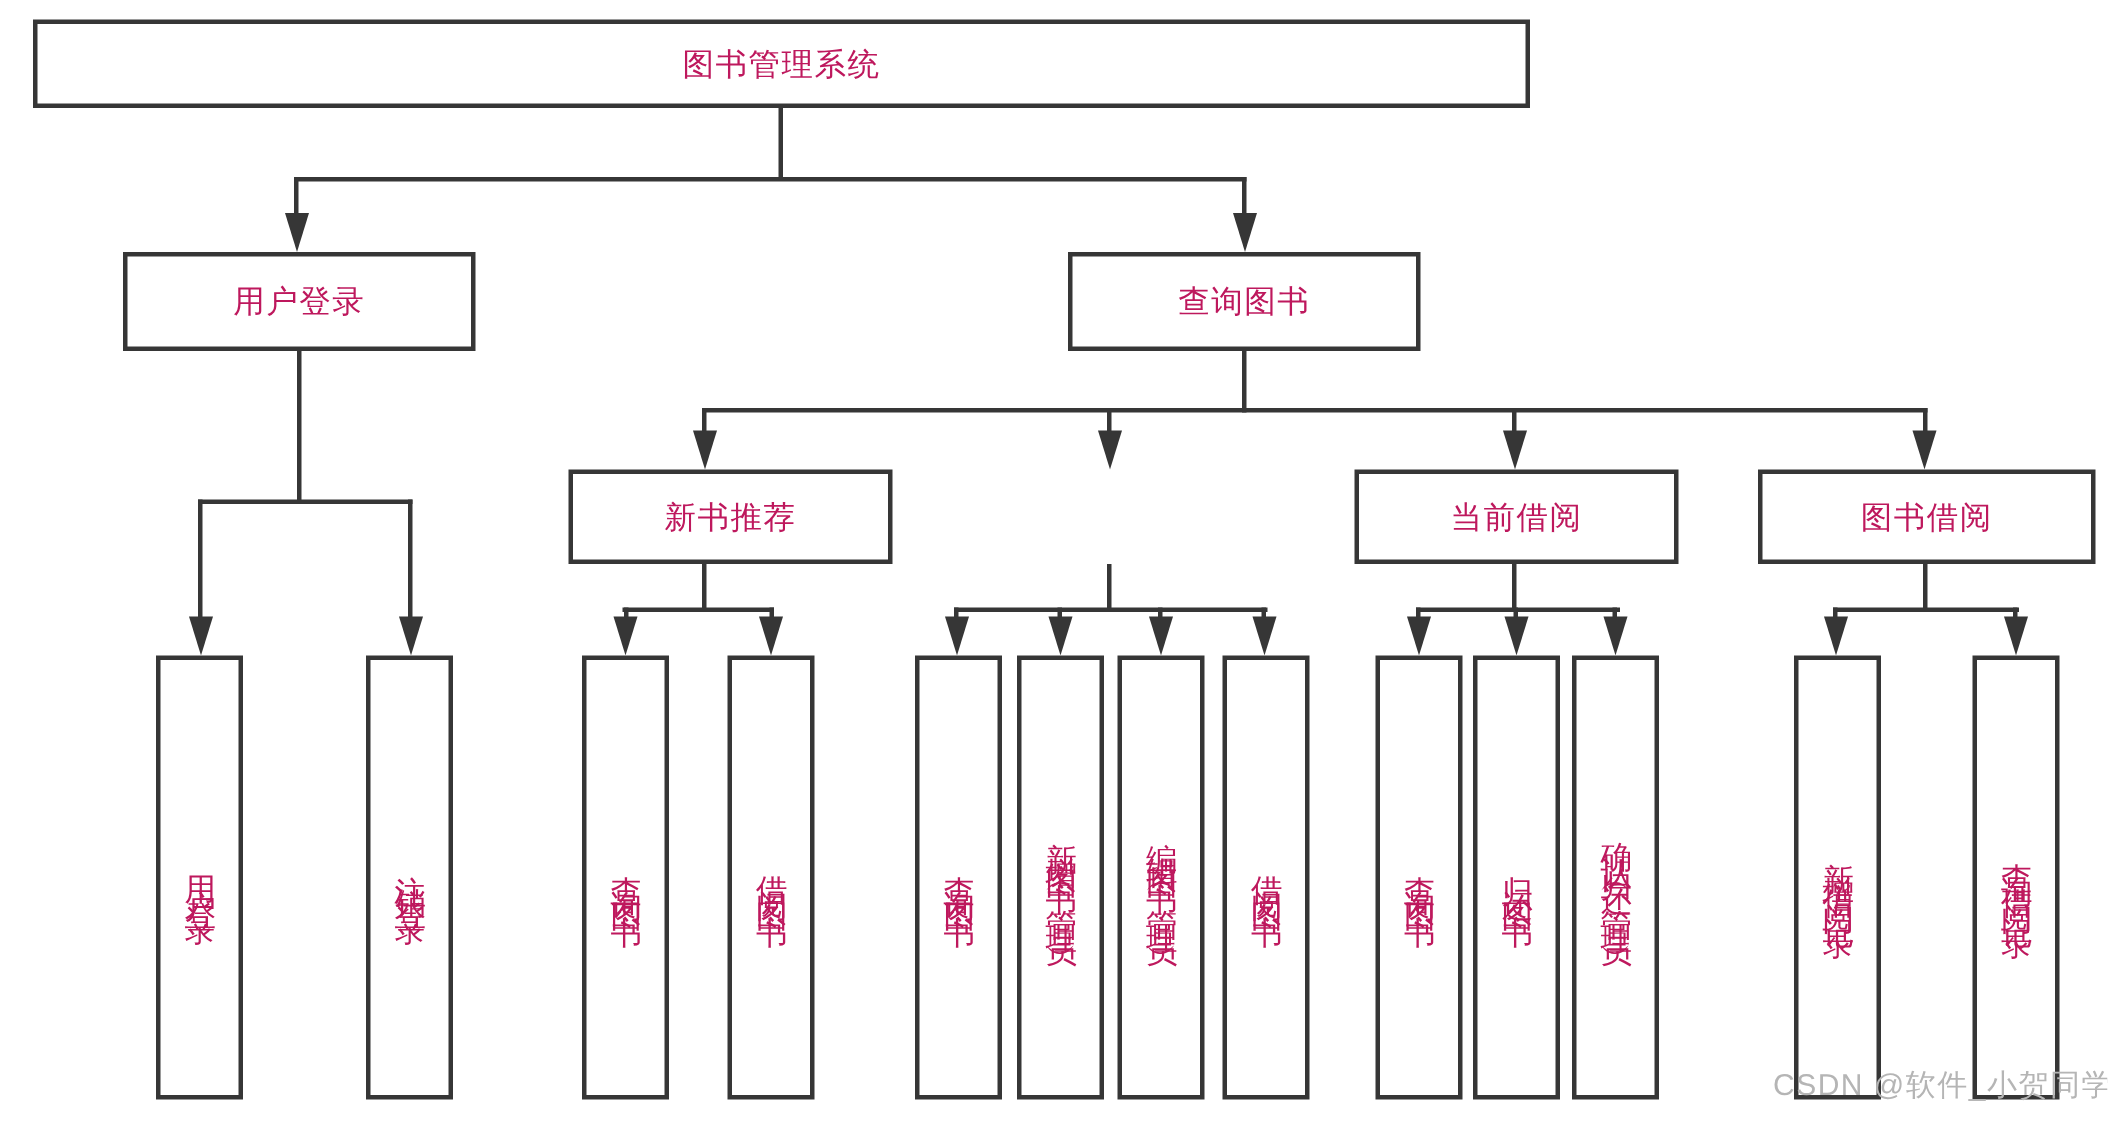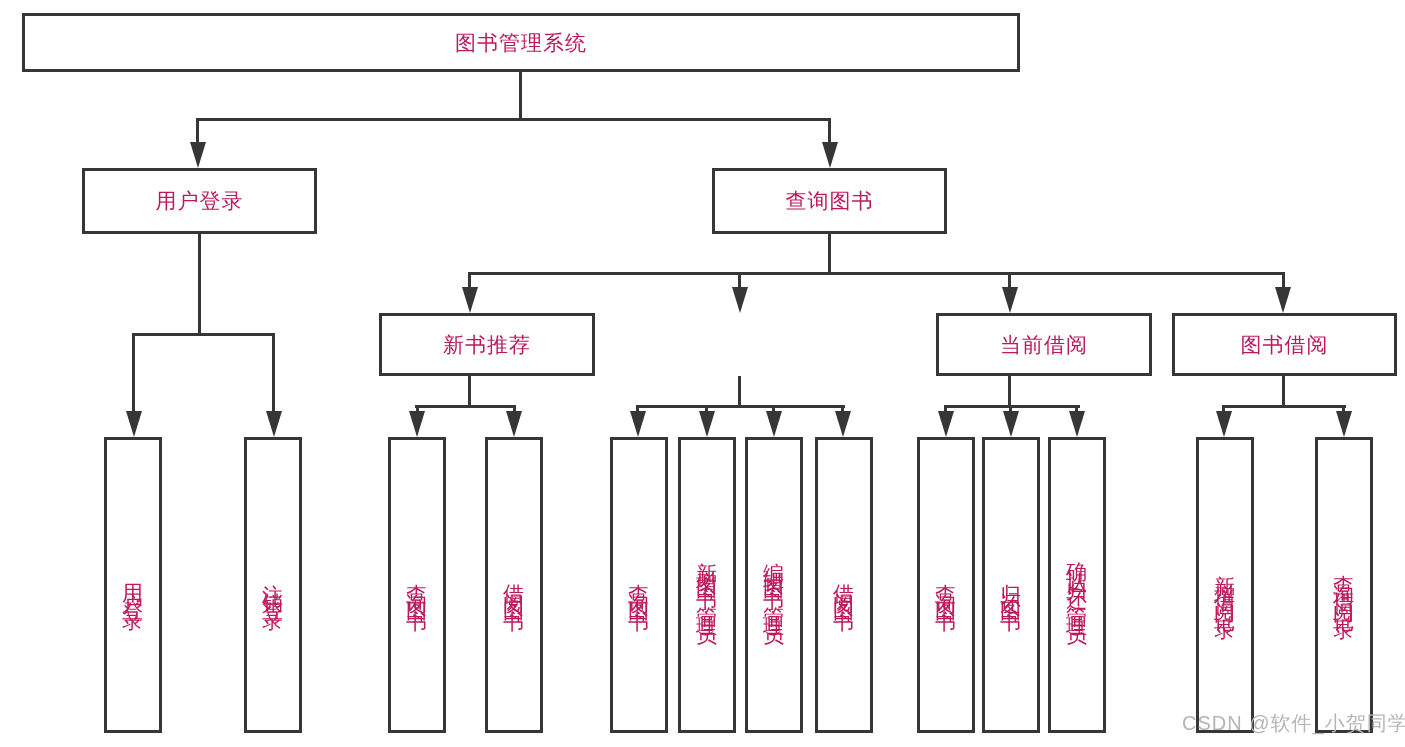--- a/index.html
+++ b/index.html
@@ -67,21 +67,21 @@
   <div class="vline" style="left:1008px;top:272px;height:17px;"></div>
   <div class="vline" style="left:1282px;top:272px;height:17px;"></div>
   <div class="arrow" style="left:462px;top:287px;"></div>
   <div class="arrow" style="left:732px;top:287px;"></div>
   <div class="arrow" style="left:1002px;top:287px;"></div>
   <div class="arrow" style="left:1275px;top:287px;"></div>
 
   <div class="box" style="left:362px;top:313px;width:216px;height:63px;margin-left:17px;">
     <span>新书推荐</span>
   </div>
-  <div class="box" style="left:936px;top:313px;width:216px;height:63px;">
+  <div class="box" style="left:903px;top:313px;width:216px;height:63px;">
     <span>当前借阅</span>
   </div>
   <div class="box" style="left:1172px;top:313px;width:225px;height:63px;">
     <span>图书借阅</span>
   </div>
 
   <div class="vline" style="left:468px;top:376px;height:31px;"></div>
   <div class="hline" style="left:415px;top:405px;width:101px;"></div>
   <div class="vline" style="left:416px;top:405px;height:9px;"></div>
   <div class="vline" style="left:513px;top:405px;height:9px;"></div>

